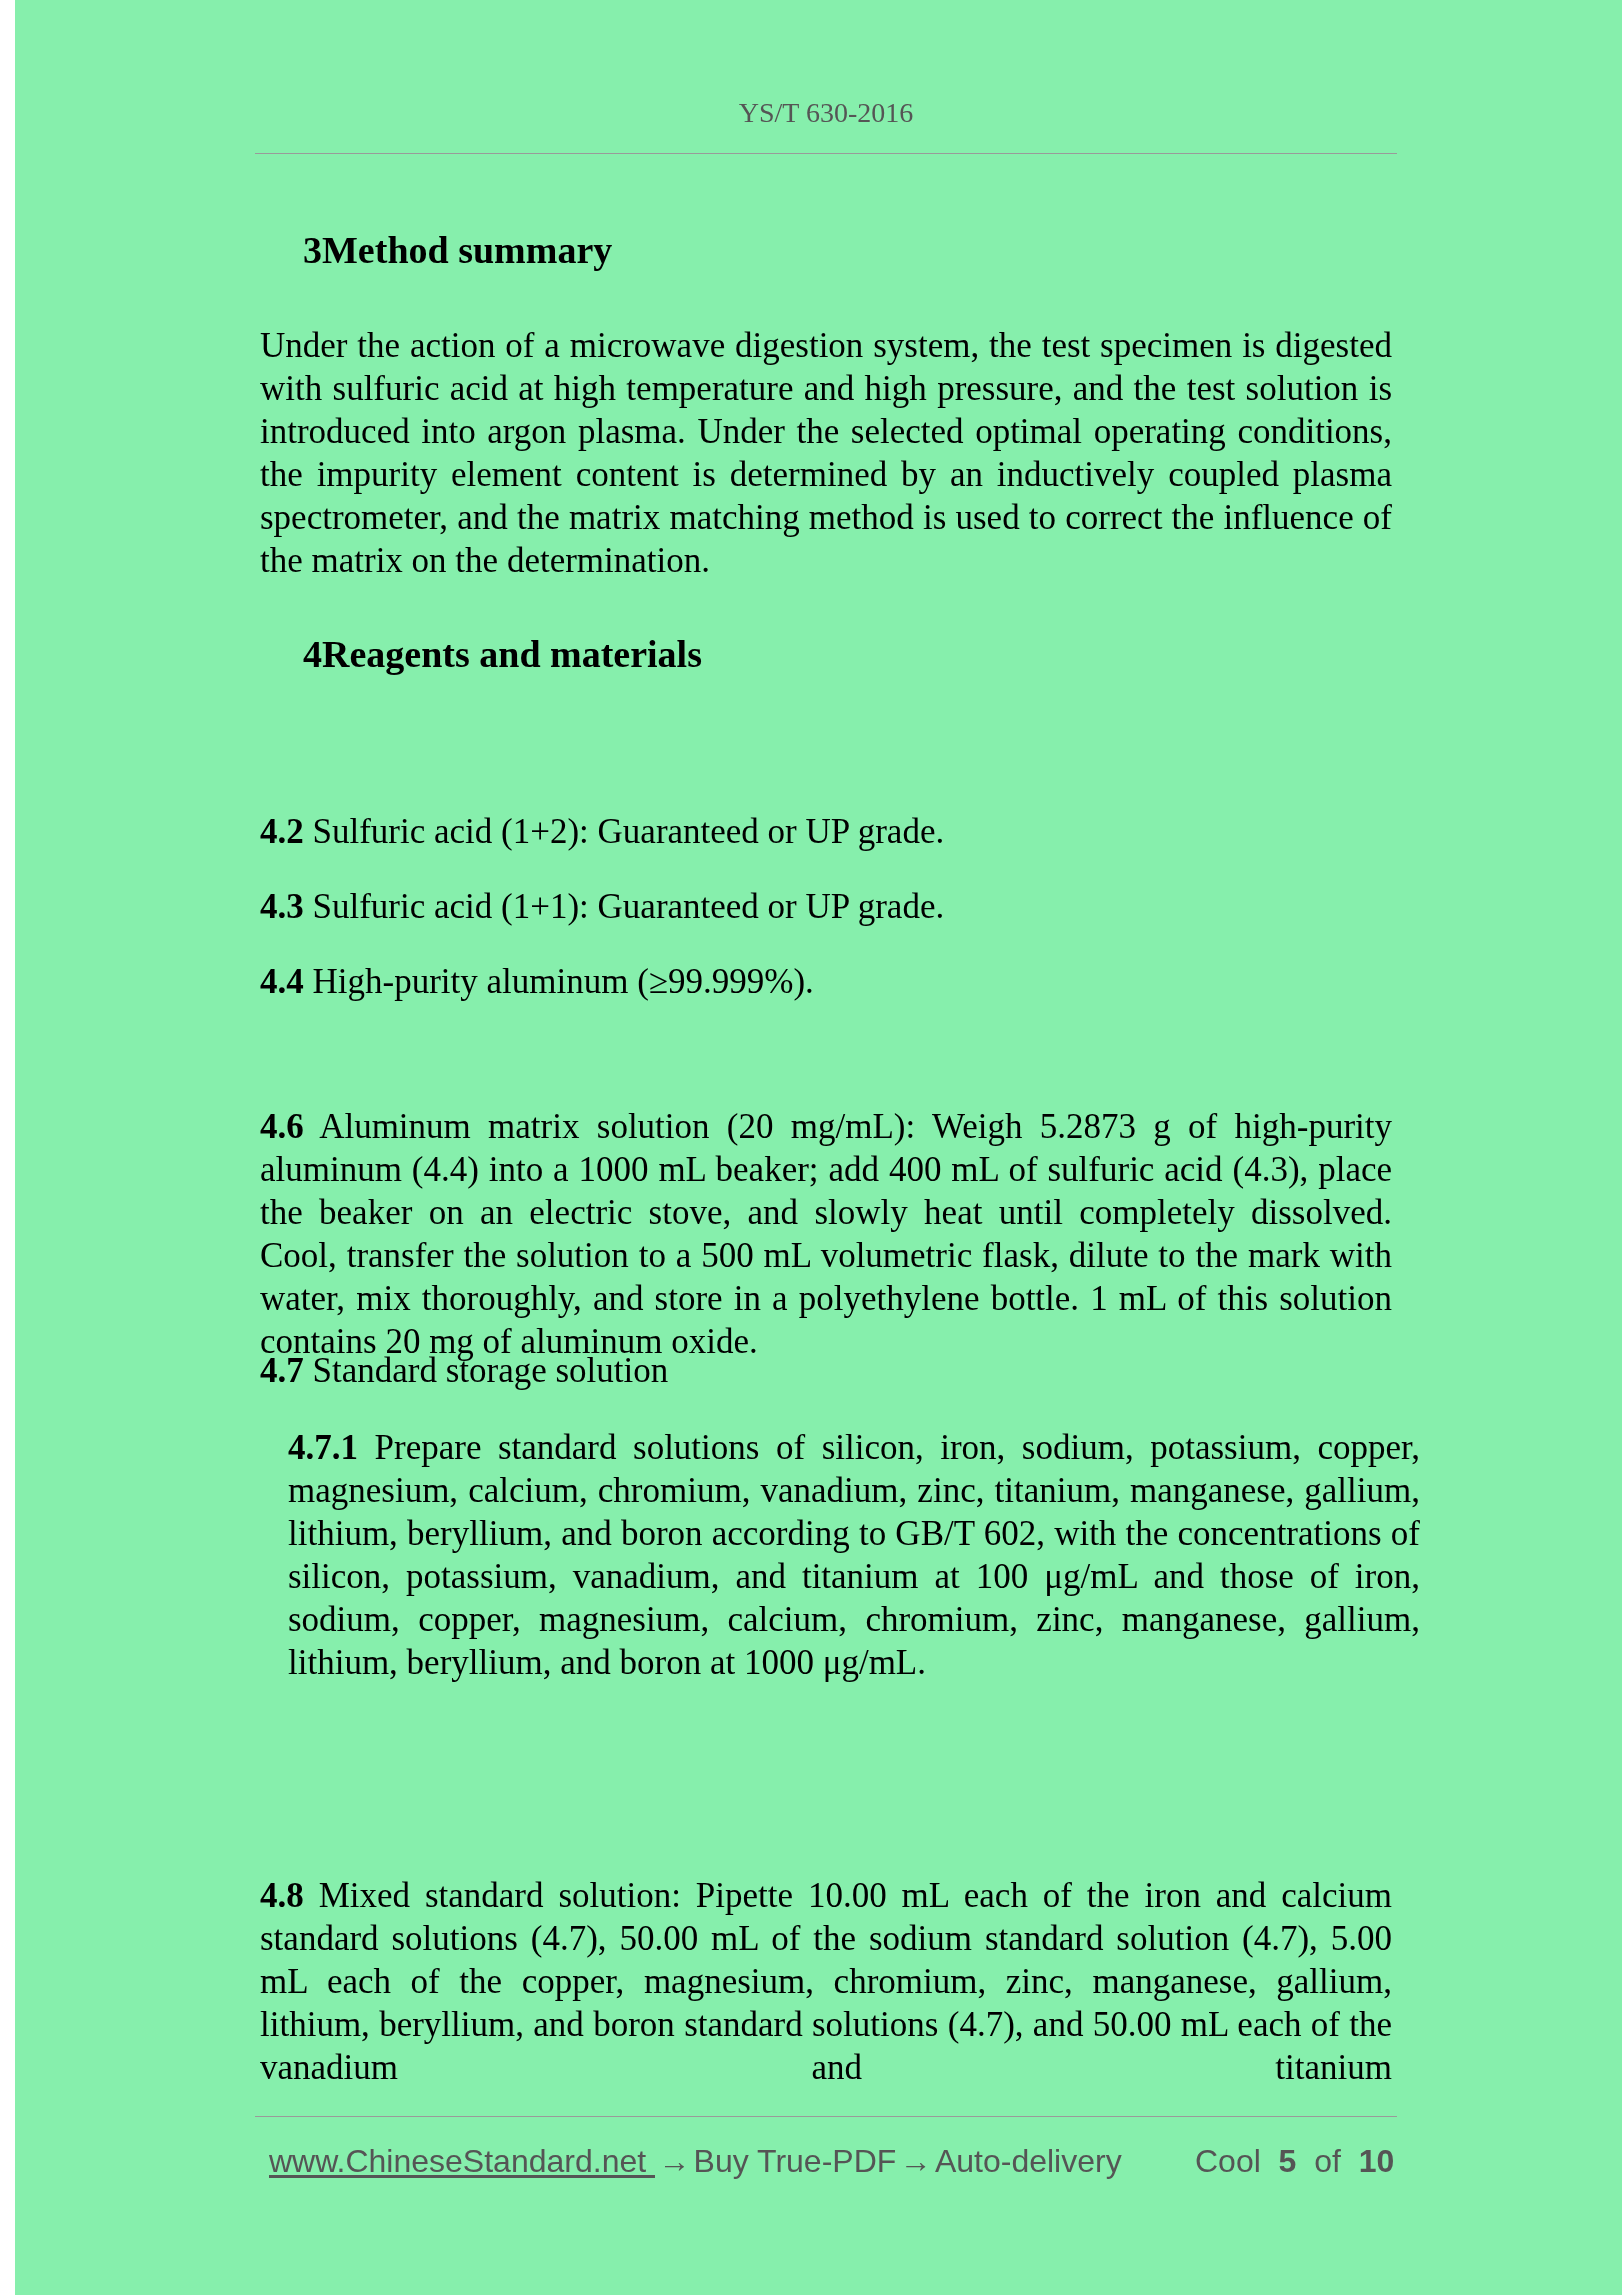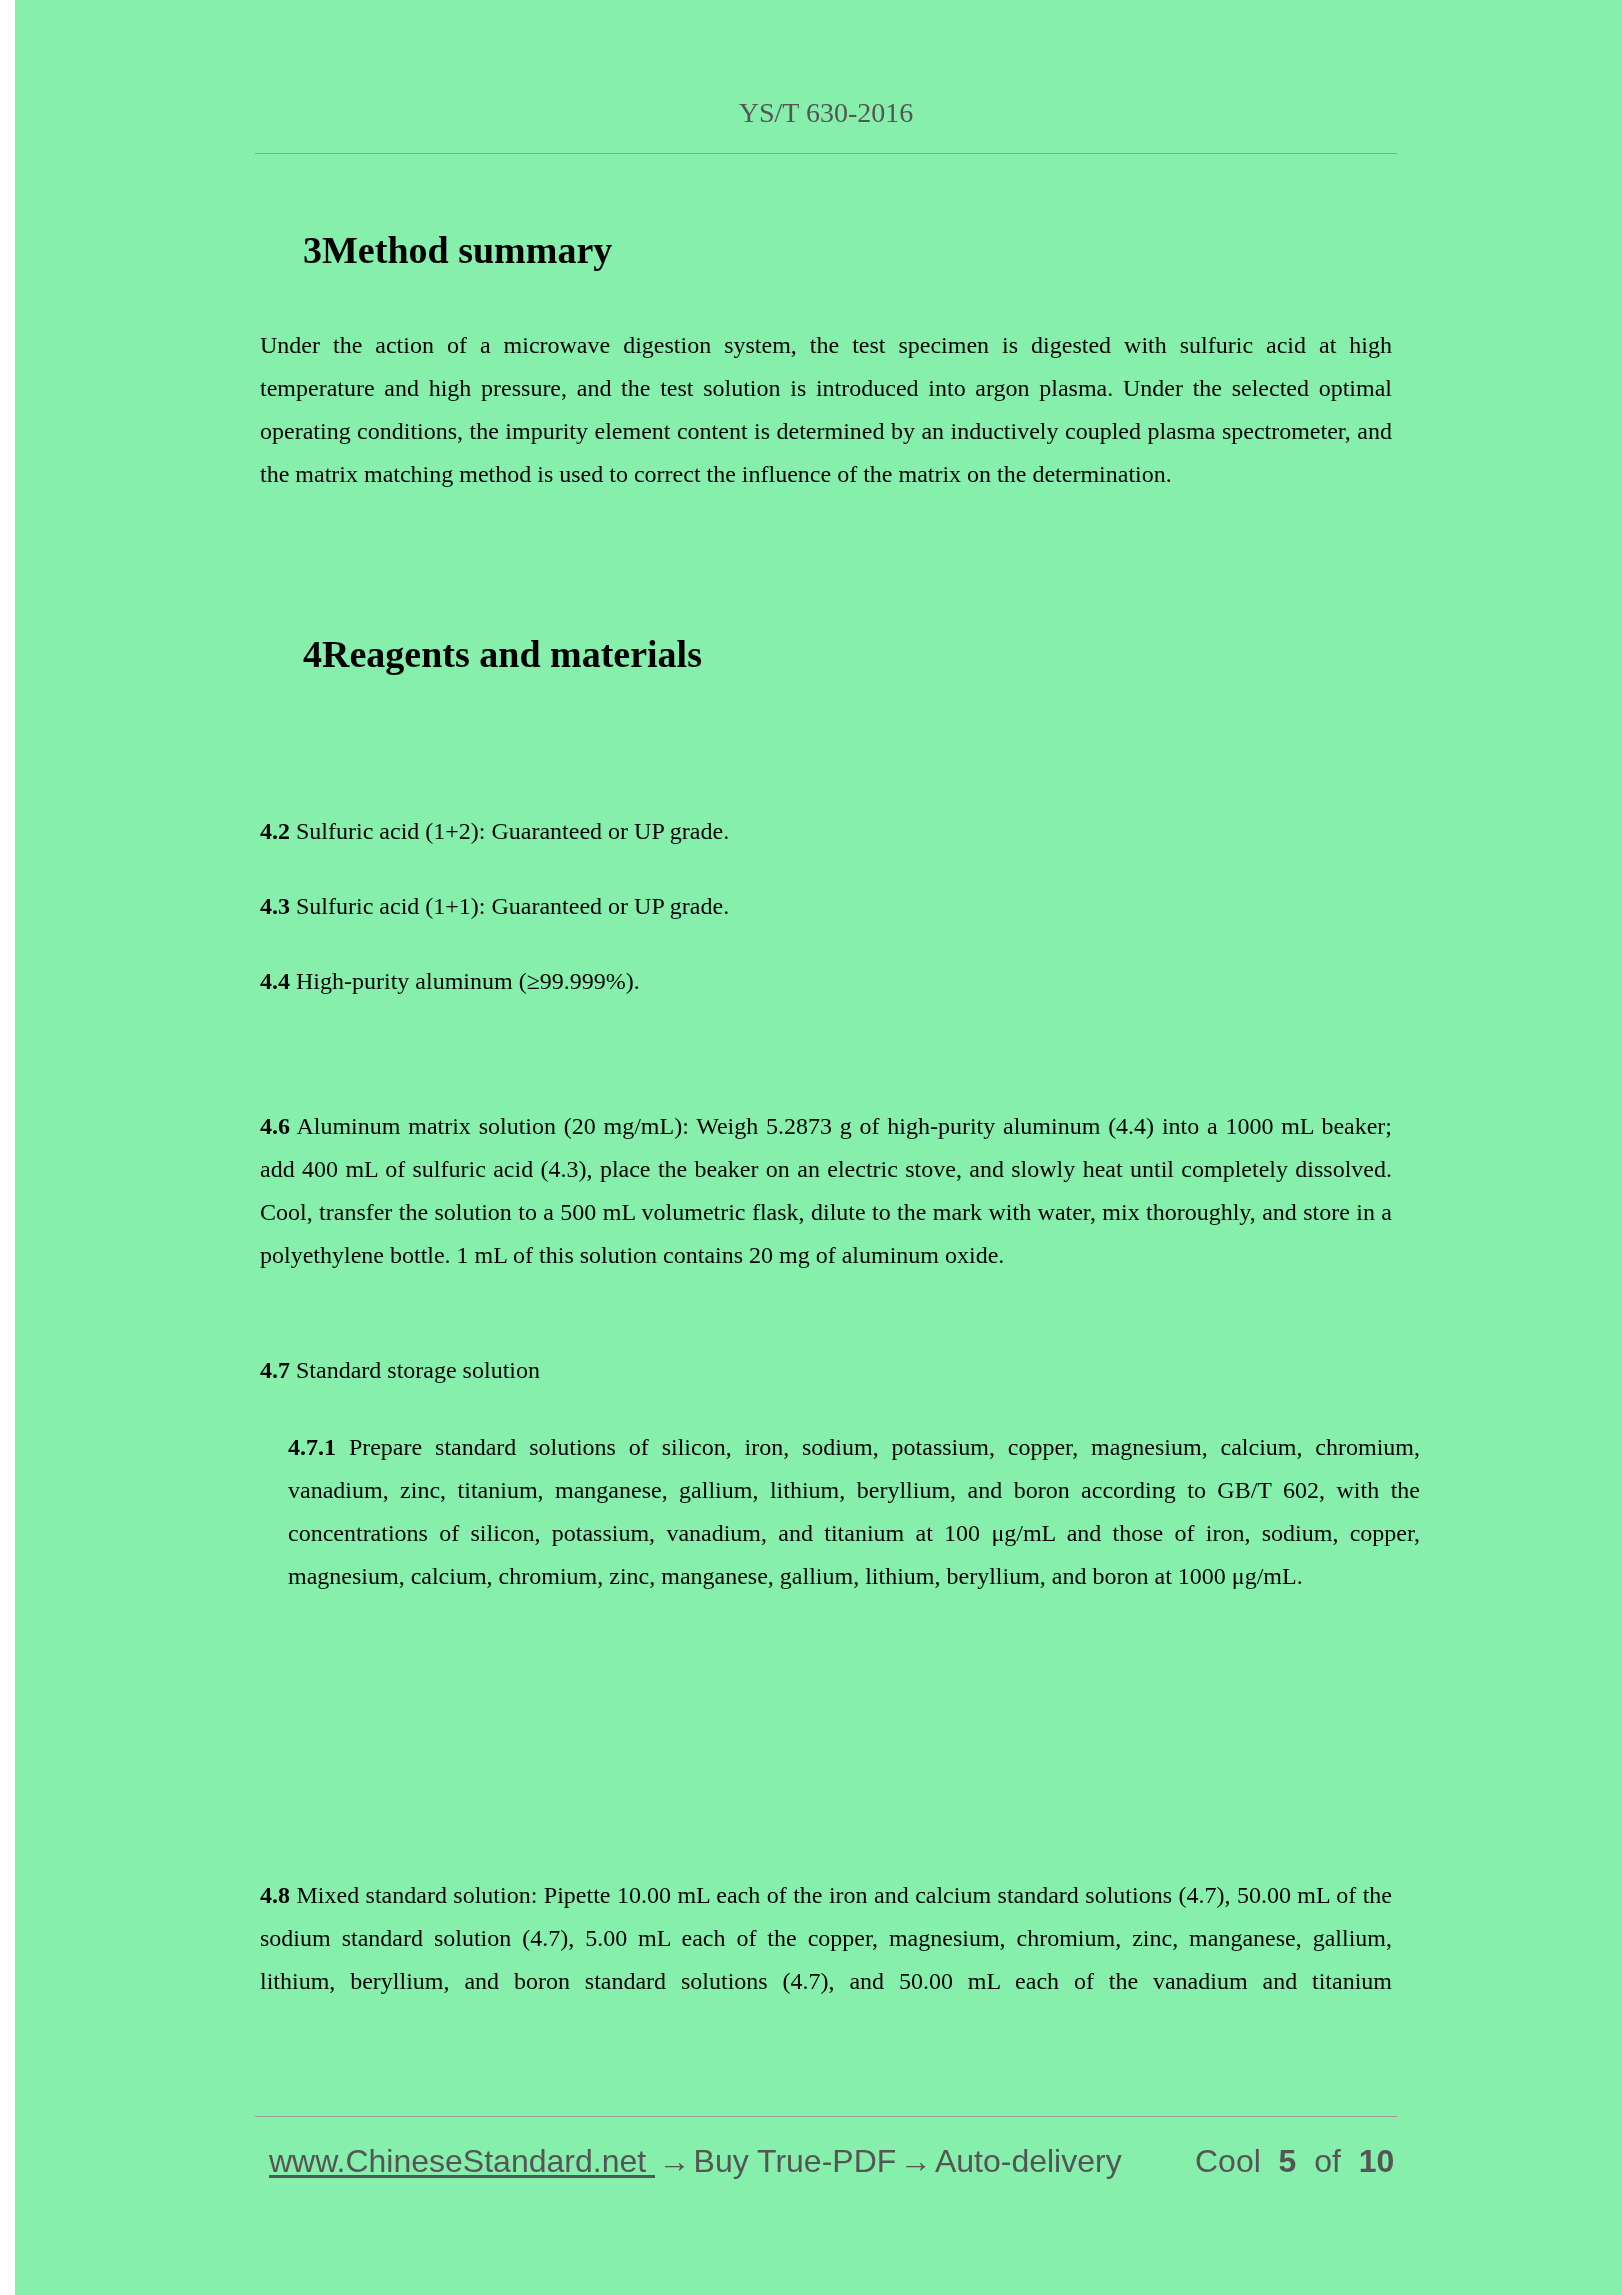--- a/index.html
+++ b/index.html
@@ -20,21 +20,21 @@
   .rule.bottom { top: 2116px; }
 
   .section-heading {
     position: absolute; left: 245px; font-size: 38px; font-weight: bold;
     line-height: 47px; color: #000; white-space: nowrap;
   }
   .section-heading .num { display: inline-block; width: 62px; }
 
   .para {
     position: absolute; left: 245px; width: 1132px;
-    font-size: 24px; line-height: 43px; color: #000;
+    font-size: 35px; line-height: 43px; color: #000;
     text-align: justify;
   }
   .para.last-left { text-align-last: left; }
   .para.justify-all { text-align-last: justify; }
   .para b { font-weight: bold; }
 
   .footer {
     position: absolute; left: 254px; top: 2145px; width: 1121px;
     font-size: 32px; line-height: 33px; color: #555555; white-space: nowrap;
   }

